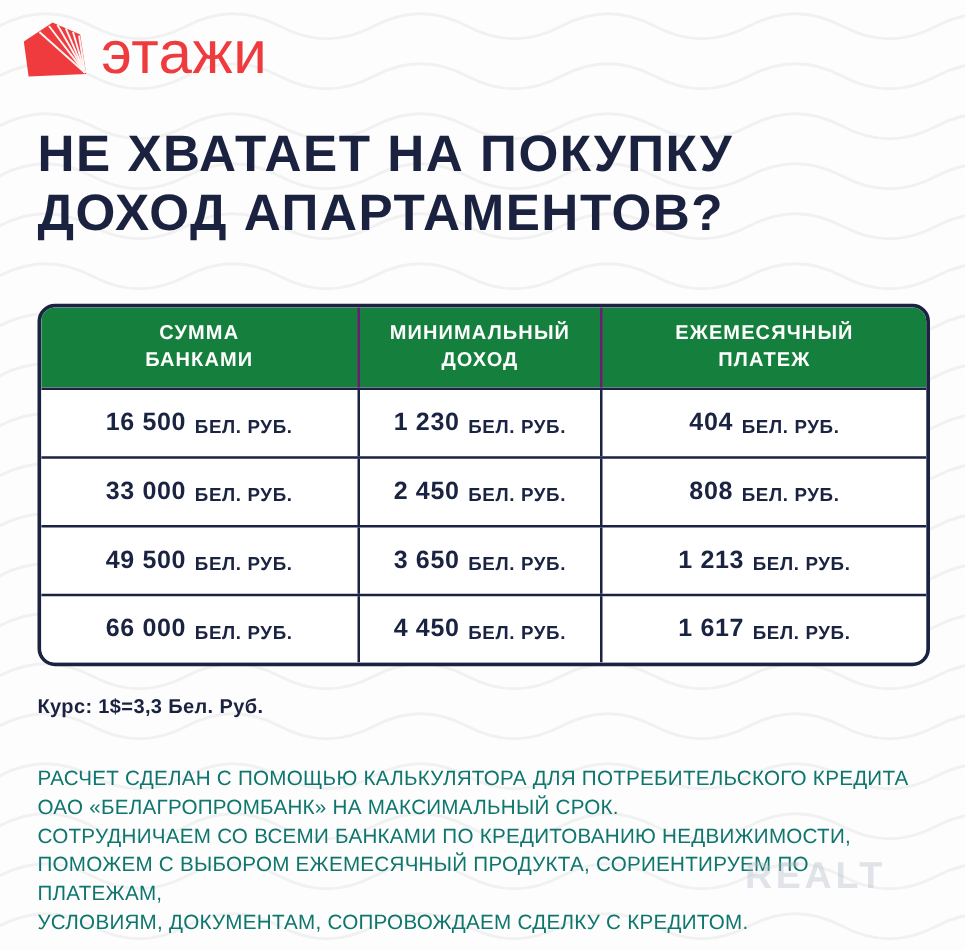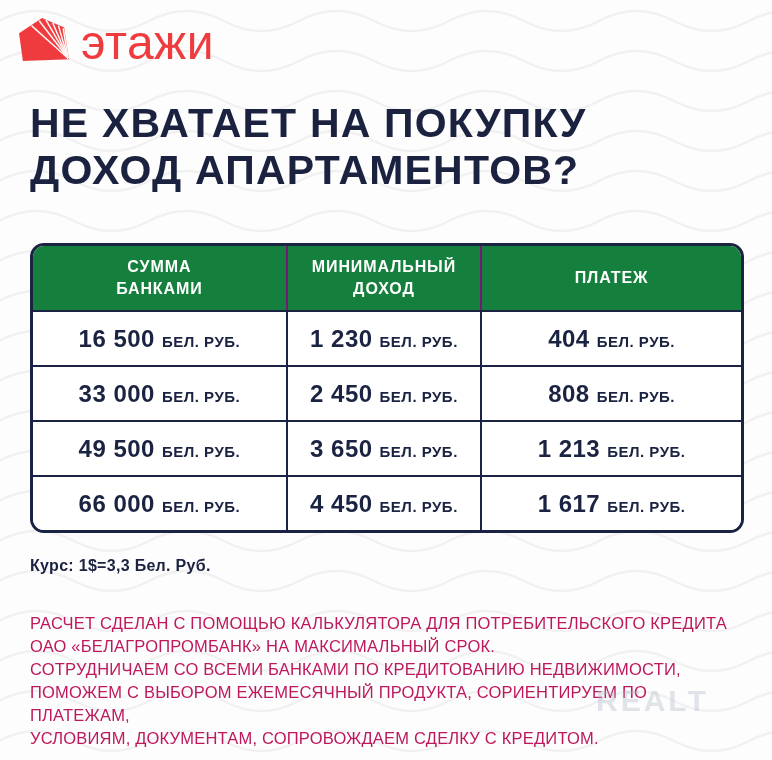--- a/index.html
+++ b/index.html
@@ -42,33 +42,33 @@
     color:#ffffff;font-size:16px;font-weight:bold;letter-spacing:0.9px;line-height:22px;
     border-left:2px solid #701a75;text-align:center;
   }
   .th:first-child{border-left:none;}
   .trow{display:grid;grid-template-columns:35.7% 27.45% 1fr;border-top:2px solid #1b2342;background:#ffffff;}
   .td{
     height:53px;display:flex;align-items:center;justify-content:center;gap:7px;
     color:#1b2342;border-left:2px solid #1b2342;white-space:nowrap;
   }
   .td:first-child{border-left:none;}
-  .amt{font-size:24px;font-weight:bold;letter-spacing:0.5px;}
+  .amt{font-size:20px;font-weight:bold;letter-spacing:0.5px;}
   .unit{font-size:15px;font-weight:bold;letter-spacing:0.5px;padding-top:5px;}
 
   
   .rate{
     position:absolute;top:557px;left:30px;
     color:#1a2240;font-size:16px;font-weight:bold;letter-spacing:0.3px;
   }
 
   
   .disclaimer{
     position:absolute;top:612px;left:30px;width:716px;
-    color:#be185d;font-size:16.5px;font-weight:400;
+    color:#0f766e;font-size:16.5px;font-weight:400;
     line-height:23px;letter-spacing:0.2px;
   }
   .disclaimer span{display:block;}
 
   
   .watermark{
     position:absolute;top:684px;left:596px;z-index:2;
     font-size:30px;font-weight:bold;letter-spacing:3px;
     color:rgba(176,184,198,0.38);
     user-select:none;pointer-events:none;
@@ -114,20 +114,21 @@
       <div class="thead">
         <div class="th">
           <span>СУММА</span>
           <span>БАНКАМИ</span>
         </div>
         <div class="th">
           <span>МИНИМАЛЬНЫЙ</span>
           <span>ДОХОД</span>
         </div>
         <div class="th">
+          <span>ЕЖЕМЕСЯЧНЫЙ</span>
           <span>ПЛАТЕЖ</span>
         </div>
       </div>
 
       <div class="trow">
         <div class="td">
           <span class="amt">16 500</span>
           <span class="unit">БЕЛ. РУБ.</span>
         </div>
         <div class="td">

